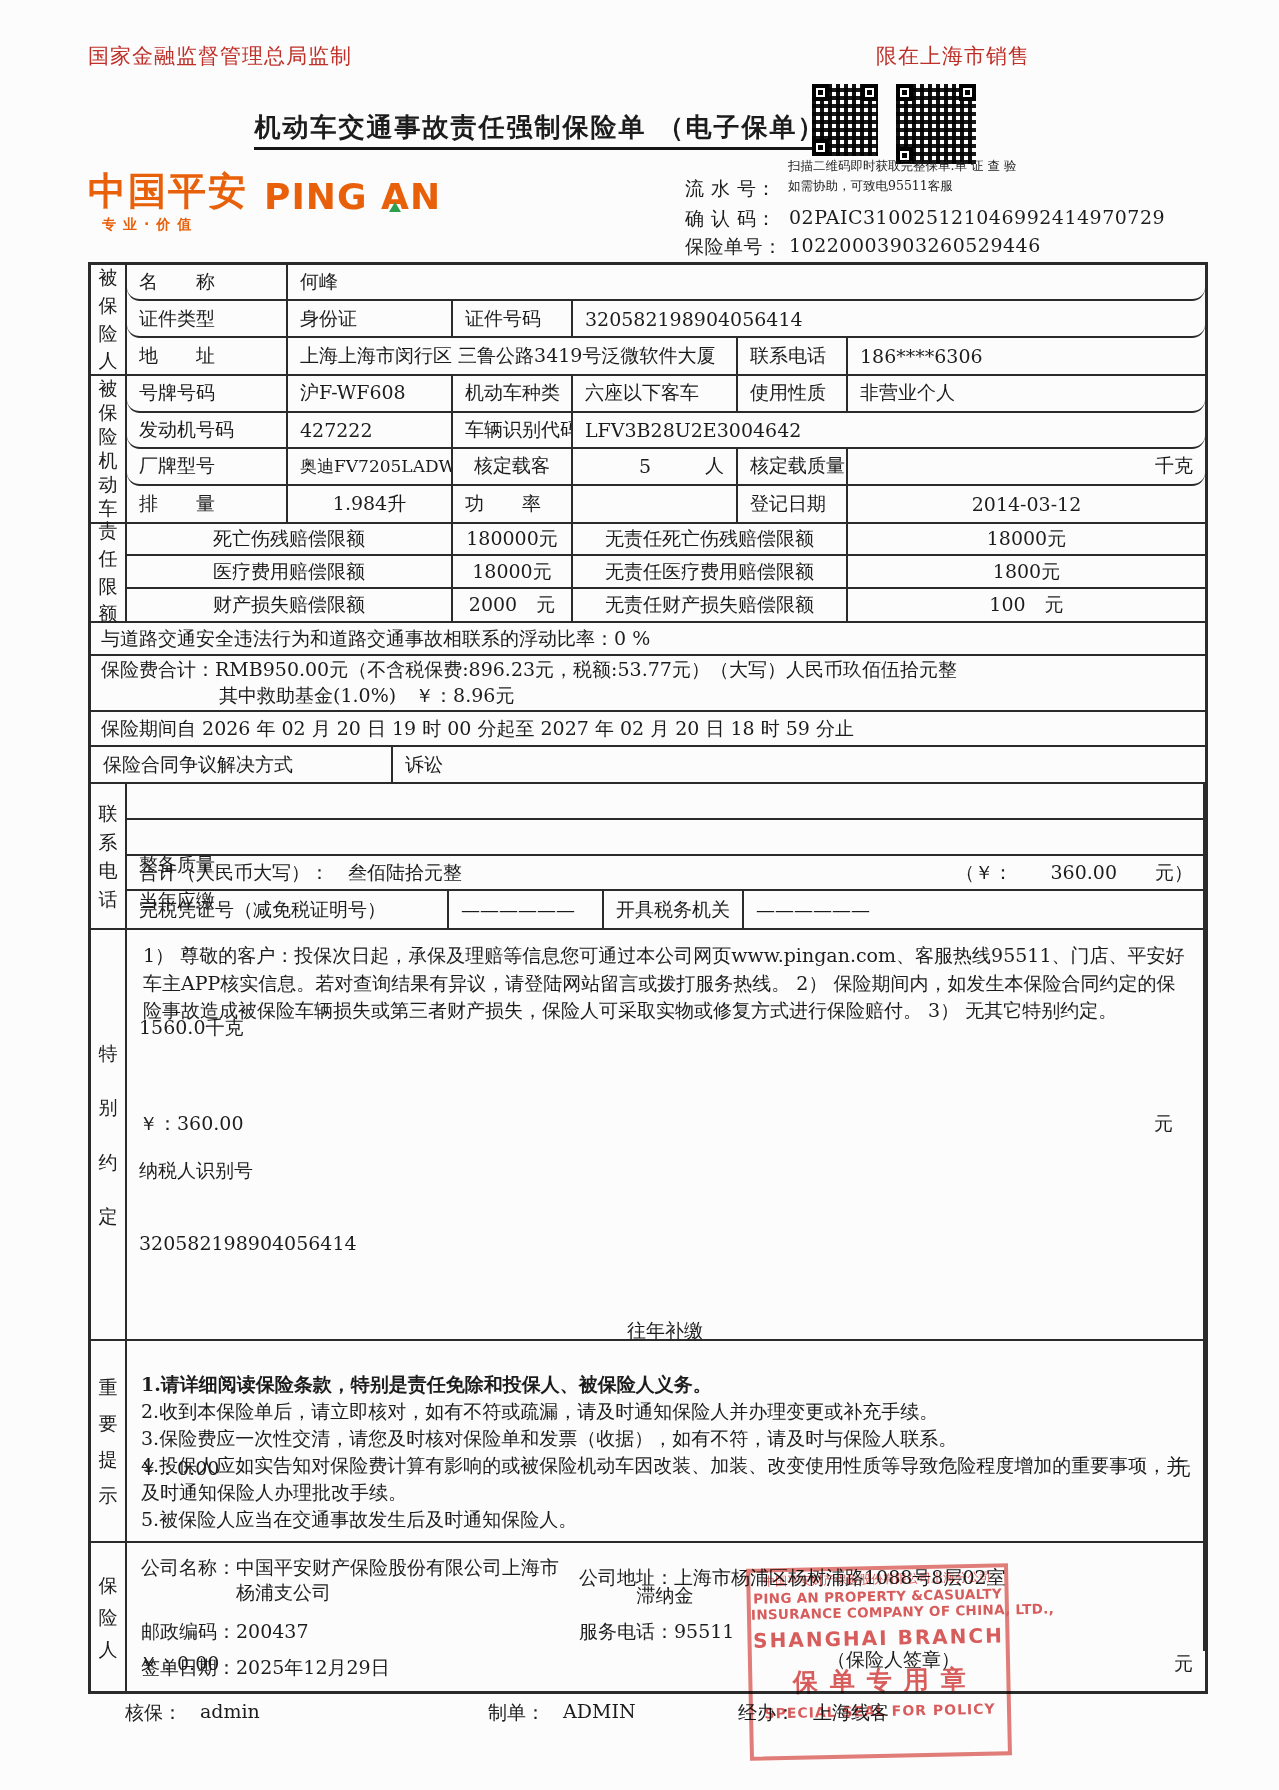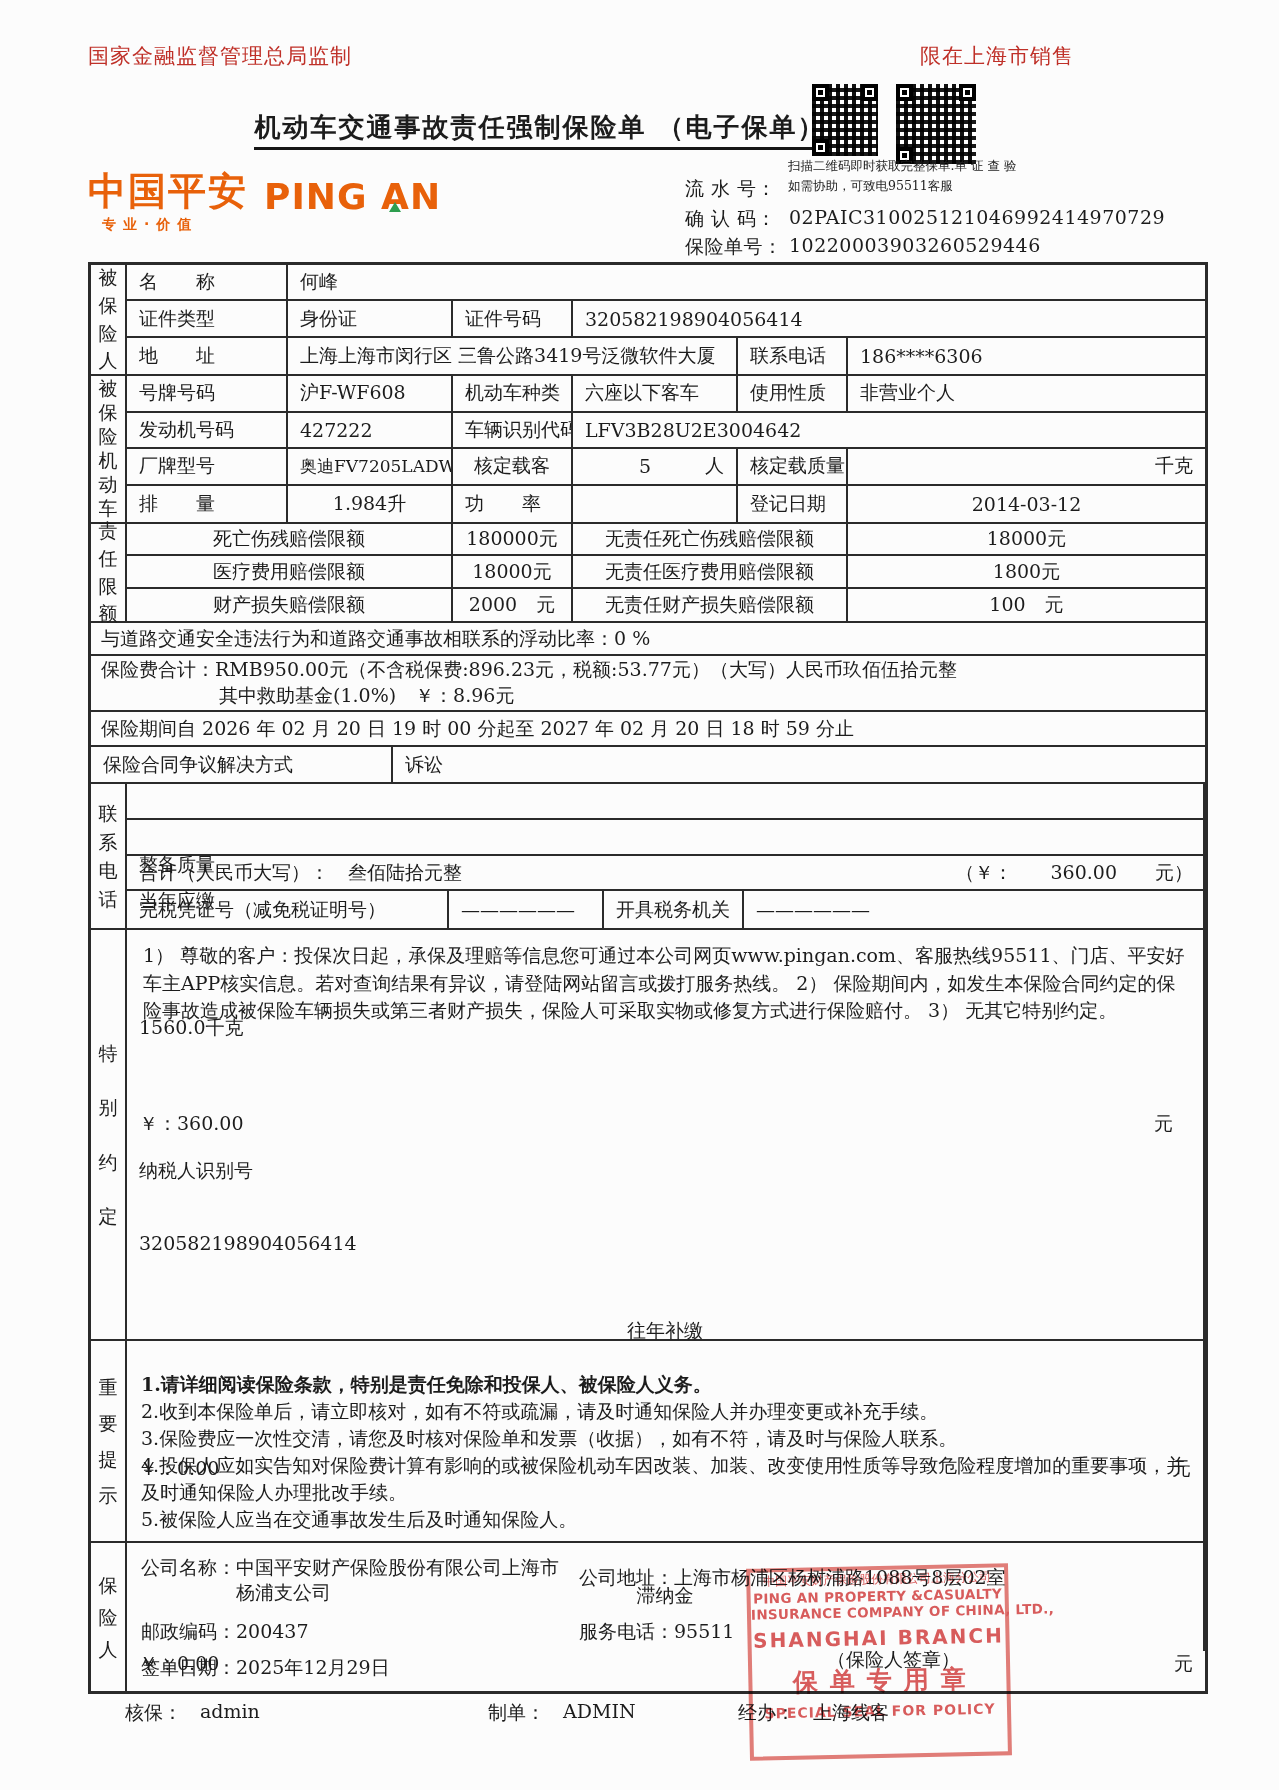--- a/index.html
+++ b/index.html
@@ -7,21 +7,21 @@
   .page{
     position:relative; width:1279px; height:1790px; margin:0 auto;
     background:#fcfcfc; color:#1c1c1c; overflow:hidden;
     font-family:"DejaVu Serif","Liberation Serif",serif;
   }
   .abs{ position:absolute; }
   .red{ color:#bf3028; }
 
   
   .hdr-left{ left:88px; top:42px; font-size:21px; letter-spacing:1px; }
-  .hdr-right{ left:876px; top:42px; font-size:21px; letter-spacing:1px;margin-left:44px; }
+  .hdr-right{ left:876px; top:42px; font-size:21px; letter-spacing:1px; }
   .doc-title{ left:0; top:110px; width:1080px; text-align:center; font-size:26px; font-weight:bold; letter-spacing:2px; }
   .doc-title .u{ border-bottom:3px solid #161616; padding-bottom:5px; }
 
   .logo{ left:88px; top:166px; display:flex; align-items:flex-end; gap:16px; }
   .logo .cn{ font-size:38px; font-weight:bold; color:#e8610a; letter-spacing:2px; font-family:"DejaVu Sans","Liberation Sans",sans-serif; }
   .logo .en{ font-size:36px; font-weight:bold; color:#e8610a; letter-spacing:1px; font-family:"DejaVu Sans","Liberation Sans",sans-serif; }
   .logo .an-a{ position:relative; }
   .logo .an-a::after{ content:""; position:absolute; left:50%; transform:translateX(-50%); bottom:5px;
     border-left:6px solid transparent; border-right:6px solid transparent; border-bottom:10px solid #2e9e4f; }
   .tagline{ left:102px; top:216px; font-size:14px; color:#e8610a; letter-spacing:7px; font-weight:bold; font-family:"DejaVu Sans","Liberation Sans",sans-serif; }
@@ -48,21 +48,21 @@
   .lh-spec span{ line-height:2.85; } .lh-not span{ line-height:1.9; } .lh-ins span{ line-height:1.7; }
   .sect-body{ flex:1; display:flex; flex-direction:column; min-width:0; }
   .row{ display:flex; border-bottom:2px solid #2b2b2b; }
   .sect-body > .row:last-child{ border-bottom:none; }
   .cell{ border-right:2px solid #2b2b2b; display:flex; align-items:center; font-size:19px; padding:0 12px; min-width:0; }
   .row .cell:last-child{ border-right:none; }
   .ctr{ justify-content:center; text-align:center; }
   .money{ justify-content:space-between; }
   .grow{ flex:1; }
   .nowrap{ white-space:nowrap; overflow:hidden; }
-  .h37{ height:37px; } .h33{ height:33px; } .h36{ height:36px;flex-direction:column; } .h38{ height:38px;border-radius:11px; }
+  .h37{ height:37px;border-radius:13px; } .h33{ height:33px; } .h36{ height:36px;flex-direction:column; } .h38{ height:38px;border-radius:11px; }
   .w161{ flex:0 0 161px; } .w165{ flex:0 0 165px; } .w120{ flex:0 0 120px; } .w110{ flex:0 0 110px; }
   .w450{ flex:0 0 450px; } .w326{ flex:0 0 326px; } .w275{ flex:0 0 275px; }
   .w122{ flex:0 0 122px; } .w285{ flex:0 0 285px; } .w130{ flex:0 0 130px; } .w145{ flex:0 0 145px; }
   .w322{ flex:0 0 322px; } .w155{ flex:0 0 155px; } .w140{ flex:0 0 140px; } .w302{ flex:0 0 302px; }
 
   .srow{ display:flex; align-items:center; border-bottom:2px solid #2b2b2b; font-size:19px; }
   .srow .pad{ padding:0 10px; }
   .premium-row{ flex-direction:column; align-items:stretch; justify-content:center; }
   .premium-row .l1{ padding:0 10px; }
   .premium-row .l2{ padding:0 10px 0 128px; }

